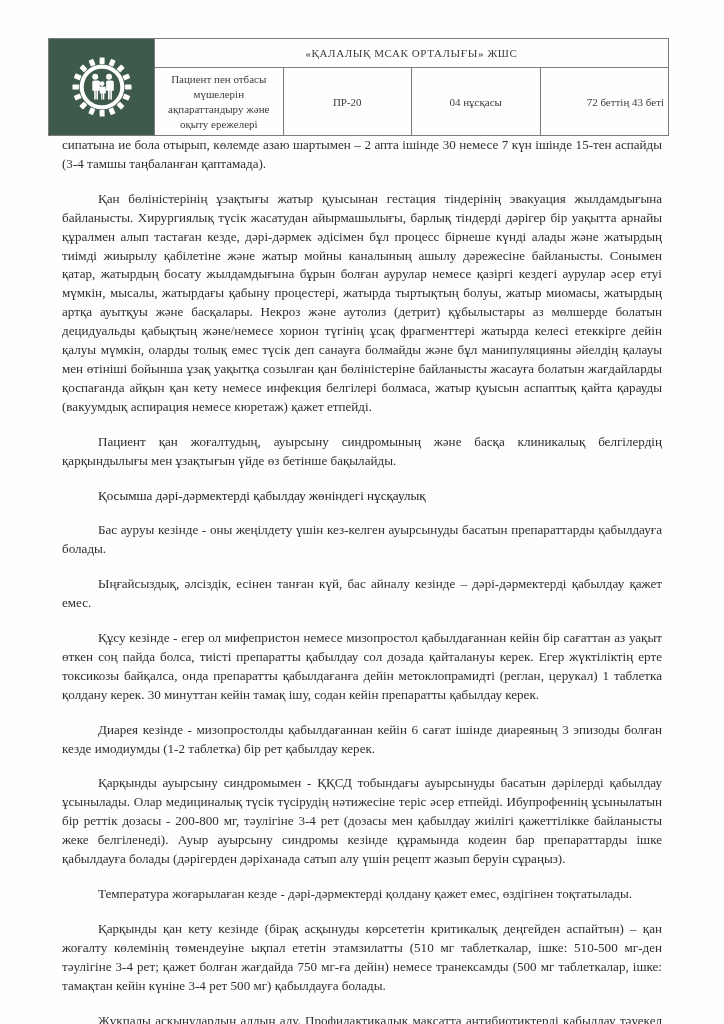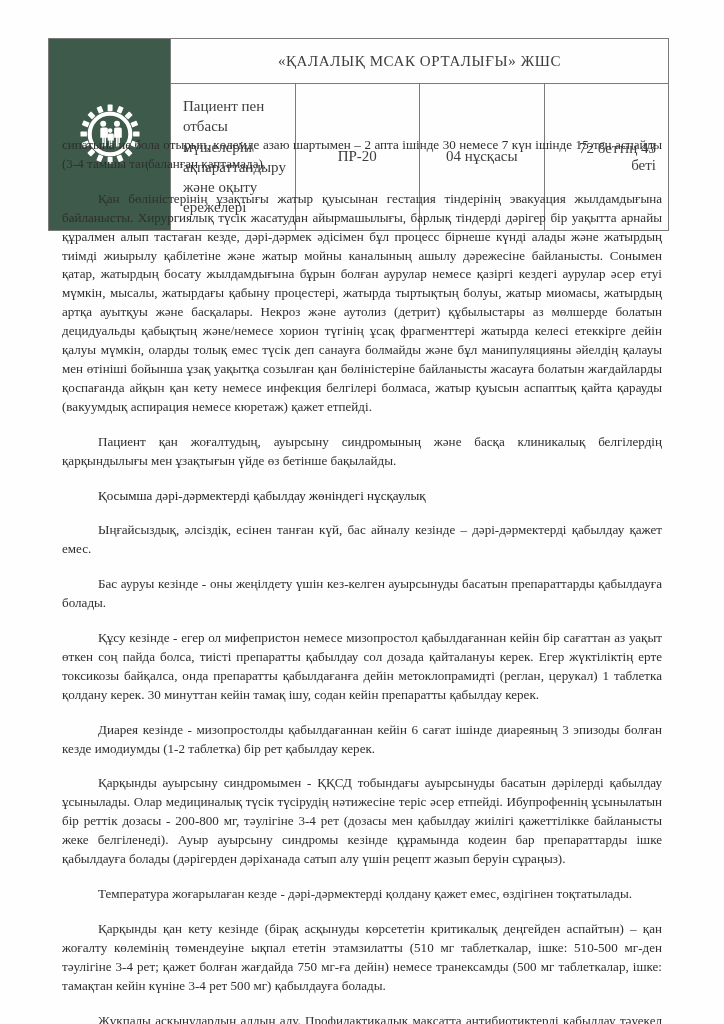--- a/index.html
+++ b/index.html
@@ -34,23 +34,23 @@
     top: 38px;
     width: 621px;
   }
   table.header-table {
     border-collapse: collapse;
     width: 621px;
     table-layout: fixed;
   }
   table.header-table td {
     border: 1px solid #7b7b7b;
-    padding: 12px;
+    padding: 4px;
     vertical-align: middle;
-    font-size: 15px;
+    font-size: 11px;
     color: #3d3d3d;
   }
 
   td.logo-cell {
     width: 97px;
     background: #3e5a4b;
     padding: 0;
     border: 1px solid #3e5a4b;
     vertical-align: middle;
     text-align: center;
@@ -69,21 +69,21 @@
     font-size: 12.5px;
     letter-spacing: 0.6px;
     color: #3c3c3c;
     height: 20px;
     padding: 2px 4px 3px 4px;
     font-variant: normal;
   }
 
   td.title-cell {
     width: 235px;
-    text-align: left;
+    text-align: center;
     padding: 4px 6px 6px 6px;
     line-height: 1.35;
     font-size: 11.6px;
     color: #3d3d3d;
   }
   td.code-cell {
     width: 66px;
     text-align: center;
     vertical-align: top;
     padding-top: 5px;
@@ -189,22 +189,22 @@
       </tr>
     </tbody>
       </table>
   </div>
 
   <div class="body-text" id="body-text">
       <p class="no-indent">сипатына ие бола отырып, көлемде азаю шартымен – 2 апта ішінде 30 немесе 7 күн ішінде 15-тен аспайды (3-4 тамшы таңбаланған қаптамада).</p>
       <p>Қан бөліністерінің ұзақтығы жатыр қуысынан гестация тіндерінің эвакуация жылдамдығына байланысты. Хирургиялық түсік жасатудан айырмашылығы, барлық тіндерді дәрігер бір уақытта арнайы құралмен алып тастаған кезде, дәрі-дәрмек әдісімен бұл процесс бірнеше күнді алады және жатырдың тиімді жиырылу қабілетіне және жатыр мойны каналының ашылу дәрежесіне байланысты. Сонымен қатар, жатырдың босату жылдамдығына бұрын болған аурулар немесе қазіргі кездегі аурулар әсер етуі мүмкін, мысалы, жатырдағы қабыну процестері, жатырда тыртықтың болуы, жатыр миомасы, жатырдың артқа ауытқуы және басқалары. Некроз және аутолиз (детрит) құбылыстары аз мөлшерде болатын децидуальды қабықтың және/немесе хорион түгінің ұсақ фрагменттері жатырда келесі етеккірге дейін қалуы мүмкін, оларды толық емес түсік деп санауға болмайды және бұл манипуляцияны әйелдің қалауы мен өтініші бойынша ұзақ уақытқа созылған қан бөліністеріне байланысты жасауға болатын жағдайларды қоспағанда айқын қан кету немесе инфекция белгілері болмаса, жатыр қуысын аспаптық қайта қарауды (вакуумдық аспирация немесе кюретаж) қажет етпейді.</p>
       <p>Пациент қан жоғалтудың, ауырсыну синдромының және басқа клиникалық белгілердің қарқындылығы мен ұзақтығын үйде өз бетінше бақылайды.</p>
       <p class="heading">Қосымша дәрі-дәрмектерді қабылдау жөніндегі нұсқаулық</p>
+      <p>Бас ауруы кезінде - оны жеңілдету үшін кез-келген ауырсынуды басатын препараттарды қабылдауға болады.</p>
       <p>Ыңғайсыздық, әлсіздік, есінен танған күй, бас айналу кезінде – дәрі-дәрмектерді қабылдау қажет емес.</p>
-      <p>Бас ауруы кезінде - оны жеңілдету үшін кез-келген ауырсынуды басатын препараттарды қабылдауға болады.</p>
       <p>Құсу кезінде - егер ол мифепристон немесе мизопростол қабылдағаннан кейін бір сағаттан аз уақыт өткен соң пайда болса, тиісті препаратты қабылдау сол дозада қайталануы керек. Егер жүктіліктің ерте токсикозы байқалса, онда препаратты қабылдағанға дейін метоклопрамидті (реглан, церукал) 1 таблетка қолдану керек. 30 минуттан кейін тамақ ішу, содан кейін препаратты қабылдау керек.</p>
       <p>Диарея кезінде - мизопростолды қабылдағаннан кейін 6 сағат ішінде диареяның 3 эпизоды болған кезде имодиумды (1-2 таблетка) бір рет қабылдау керек.</p>
       <p>Қарқынды ауырсыну синдромымен - ҚҚСД тобындағы ауырсынуды басатын дәрілерді қабылдау ұсынылады. Олар медициналық түсік түсірудің нәтижесіне теріс әсер етпейді. Ибупрофеннің ұсынылатын бір реттік дозасы - 200-800 мг, тәулігіне 3-4 рет (дозасы мен қабылдау жиілігі қажеттілікке байланысты жеке белгіленеді). Ауыр ауырсыну синдромы кезінде құрамында кодеин бар препараттарды ішке қабылдауға болады (дәрігерден дәріханада сатып алу үшін рецепт жазып беруін сұраңыз).</p>
       <p>Температура жоғарылаған кезде - дәрі-дәрмектерді қолдану қажет емес, өздігінен тоқтатылады.</p>
       <p>Қарқынды қан кету кезінде (бірақ асқынуды көрсететін критикалық деңгейден аспайтын) – қан жоғалту көлемінің төмендеуіне ықпал ететін этамзилатты (510 мг таблеткалар, ішке: 510-500 мг-ден тәулігіне 3-4 рет; қажет болған жағдайда 750 мг-ға дейін) немесе транексамды (500 мг таблеткалар, ішке: тамақтан кейін күніне 3-4 рет 500 мг) қабылдауға болады.</p>
       <p>Жұқпалы асқынулардың алдын алу. Профилактикалық мақсатта антибиотиктерді қабылдау тәуекел тобындағы әйелдерге қажет: анамнезінде жатырішілік манипуляциялармен; бактериялық вагиноз диагнозымен; жыныстық серіктестердің жиі ауысуымен( 6 айда 2); ЖЖБИ (хламидии, гонорея, микоплазма және анаэробтар және олардың үйлесімі) қазіргі уақытта немесе растаусыз соңғы жылы диагноз қойылған және емделген оның эрадикациясы; төмен әлеуметтік-экономикалық мәртебесі; 51 жасқа толмаған; жамбас мүшелерінің созылмалы қабыну аурулары; жыныстық серіктестегі ЖЖБИ.</p>
     </div>
 
 </div>
 

